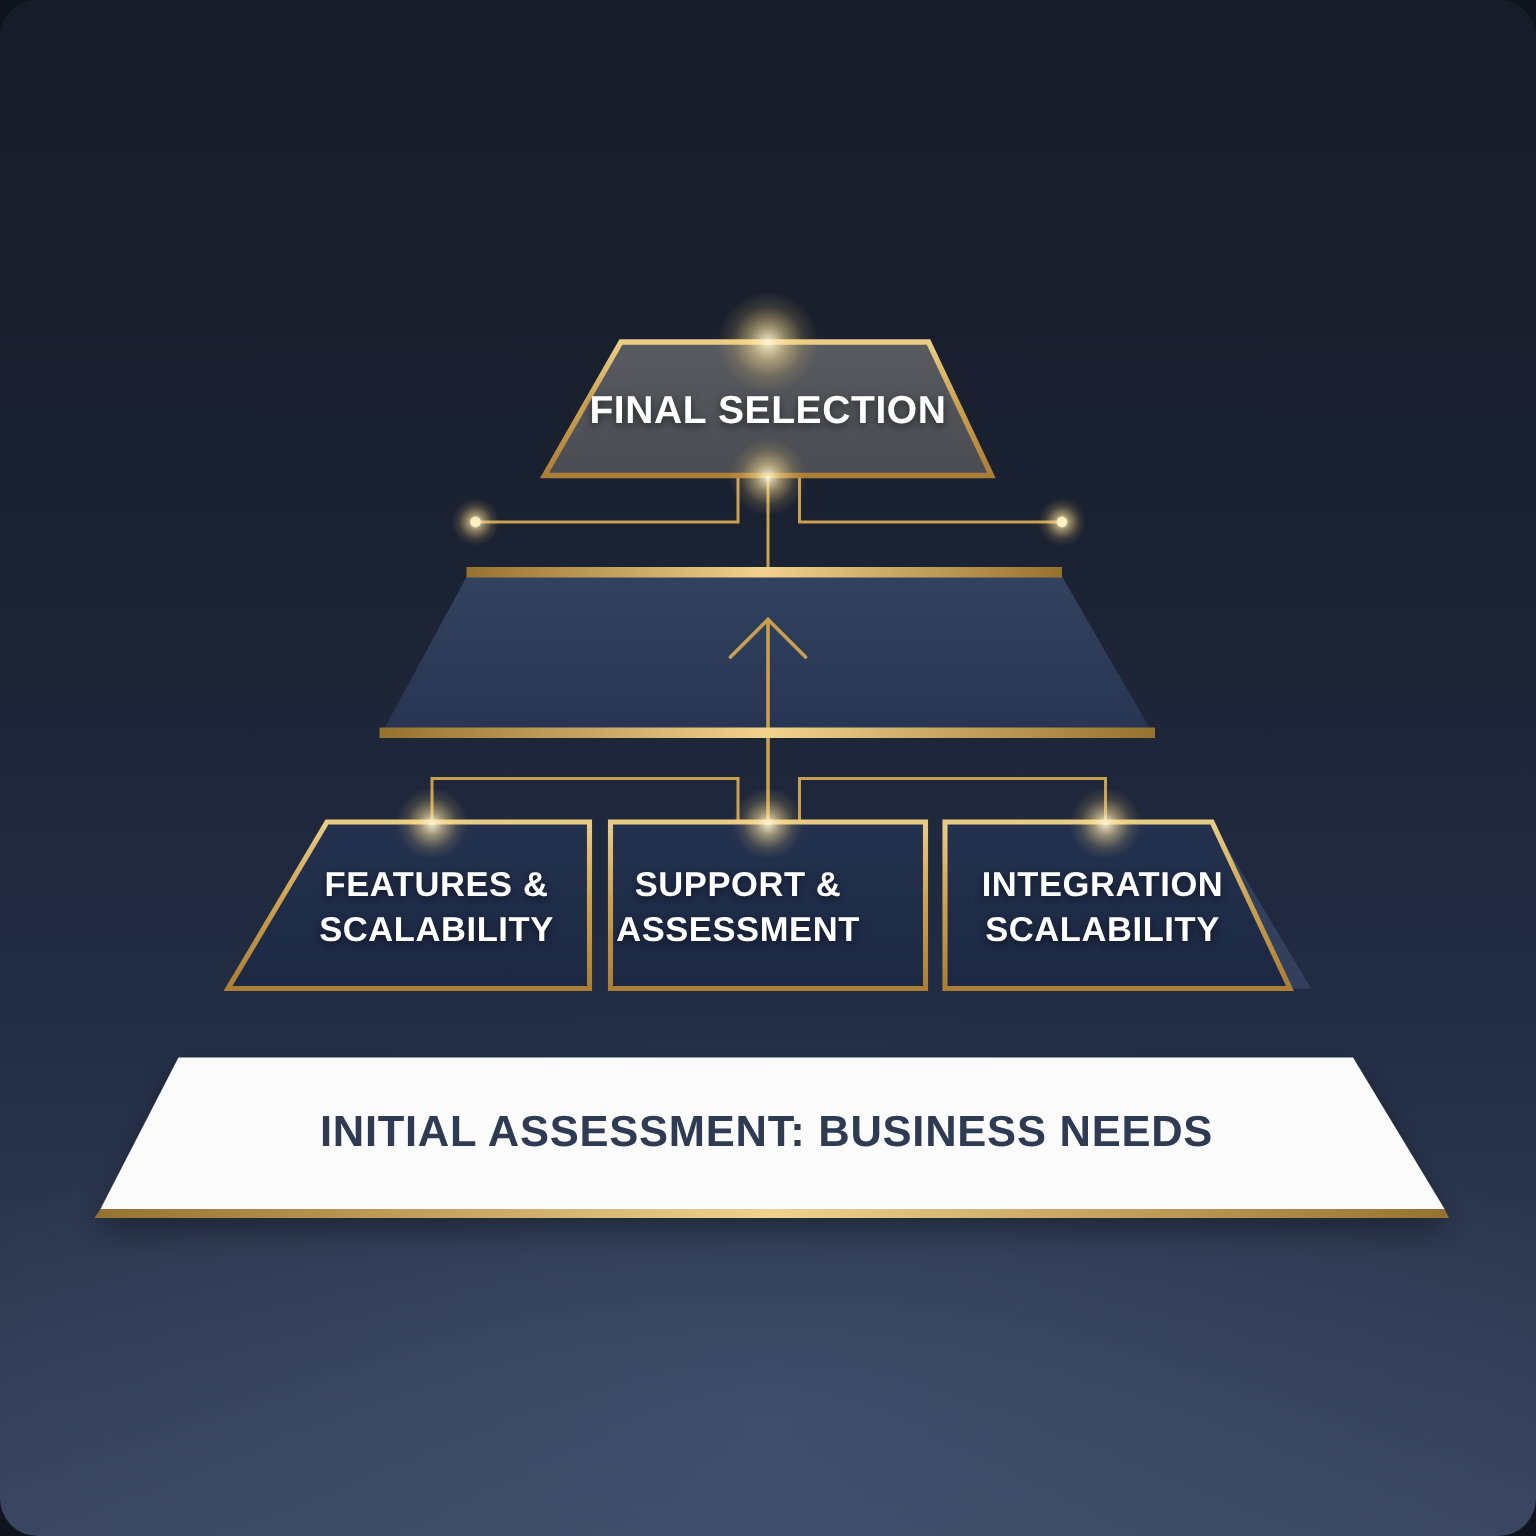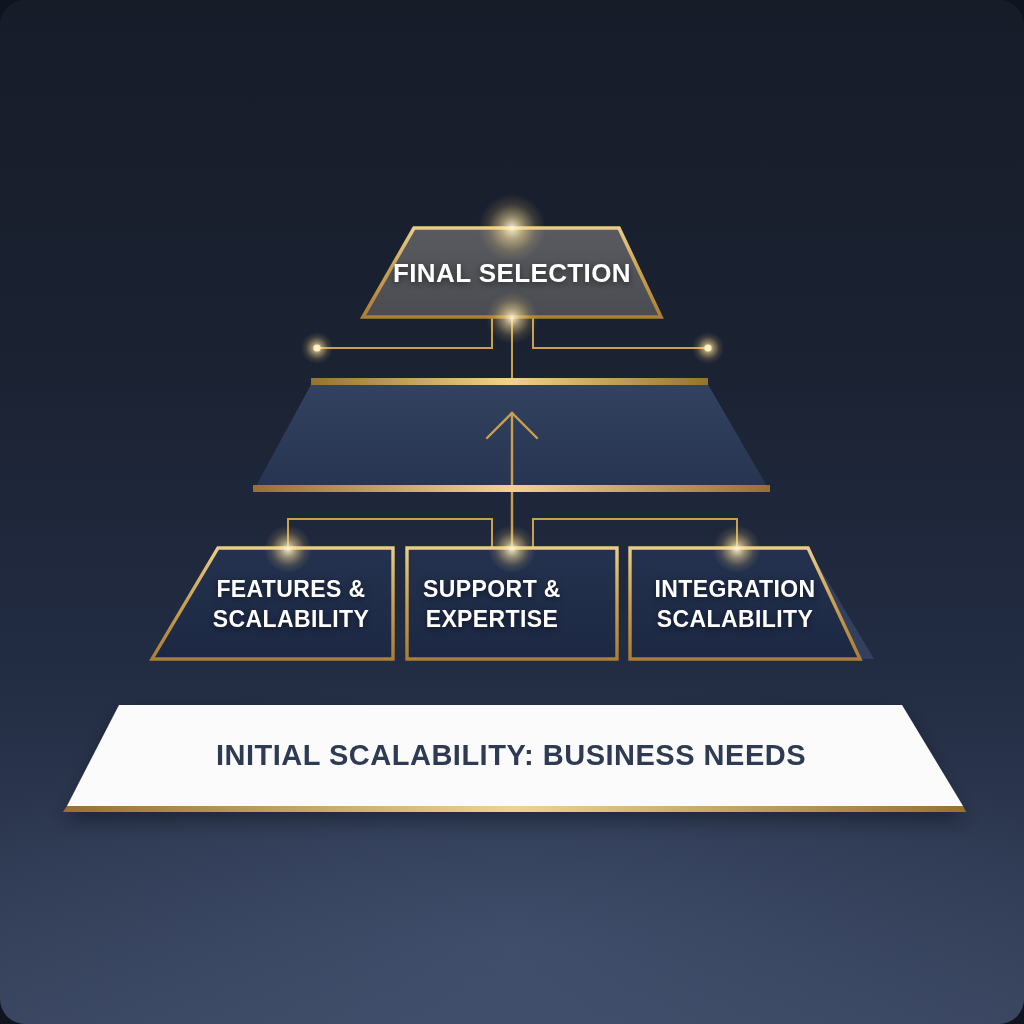--- a/index.html
+++ b/index.html
@@ -116,23 +116,23 @@
 
   <div class="label apex-label">FINAL SELECTION</div>
 
   <div class="label box-label box-label-1">
     <span class="ln">FEATURES &amp;</span>
     <span class="ln">SCALABILITY</span>
   </div>
 
   <div class="label box-label box-label-2">
     <span class="ln">SUPPORT &amp;</span>
-    <span class="ln">EXPERTISE</span>
+    <span class="ln">ASSESSMENT</span>
   </div>
 
   <div class="label box-label box-label-3">
     <span class="ln">INTEGRATION</span>
     <span class="ln">SCALABILITY</span>
   </div>
 
-  <div class="label base-label">INITIAL SCALABILITY: BUSINESS NEEDS</div>
+  <div class="label base-label">INITIAL ASSESSMENT: BUSINESS NEEDS</div>
 
 </div>
 
 </body></html>

